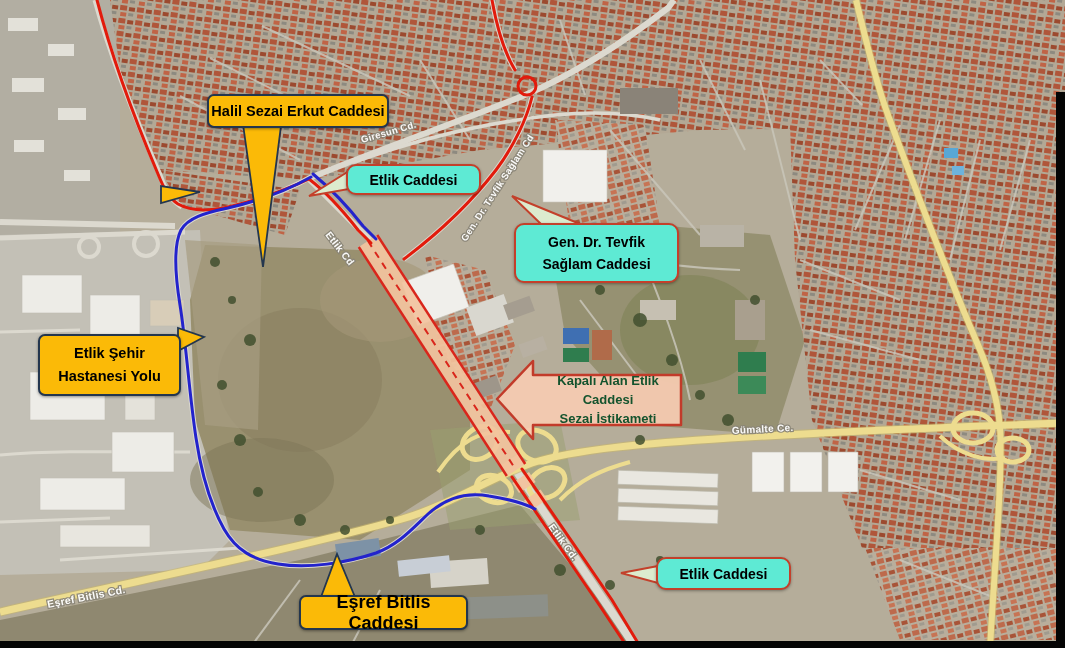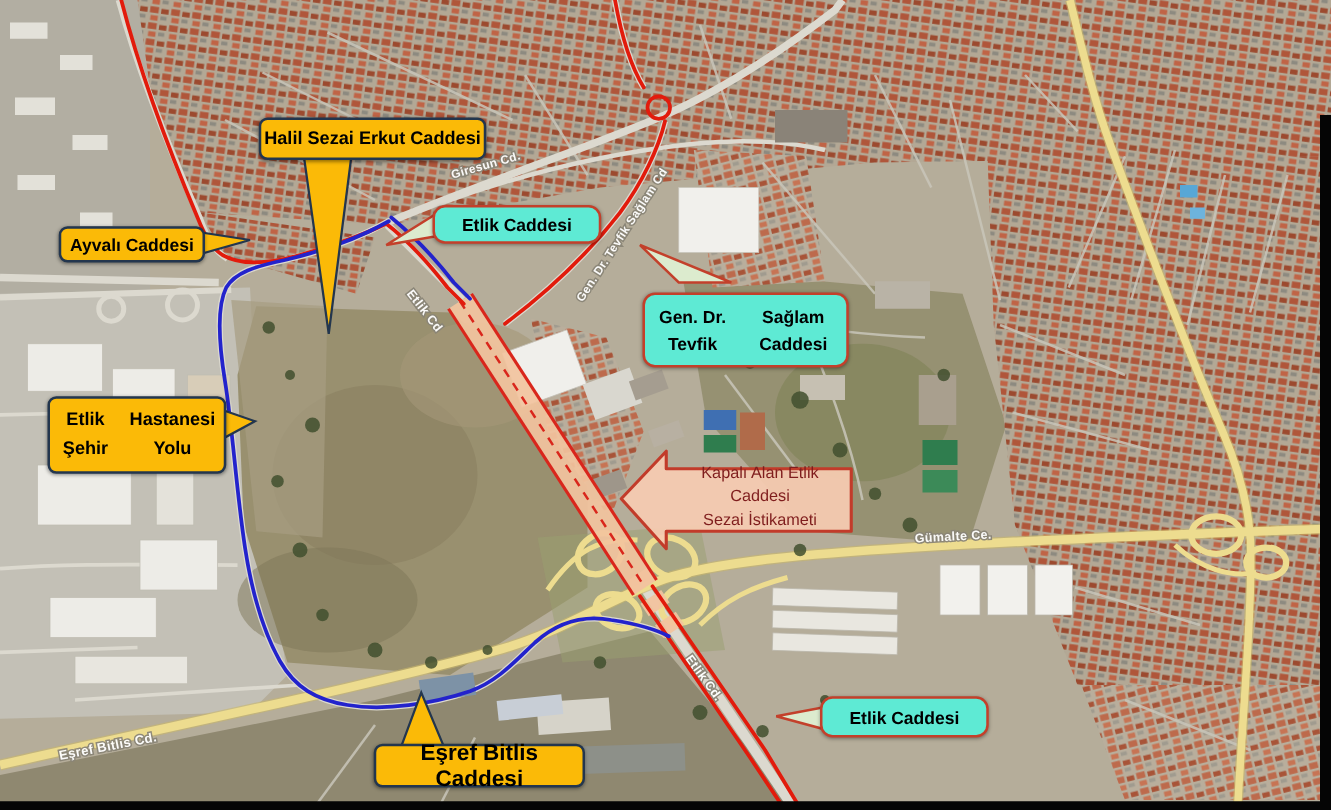--- a/index.html
+++ b/index.html
@@ -7,24 +7,24 @@
     position:relative;width:1065px;height:648px;overflow:hidden;
     font-family:"Liberation Sans",sans-serif;background:#b5ad9a;
   }
   #stage svg{position:absolute;left:0;top:0;}
   .callout{
     position:absolute;display:flex;align-items:center;justify-content:center;
     text-align:center;font-weight:bold;color:#000;box-sizing:border-box;z-index:5;
   }
   .c-yellow{background:#FBBA07;border:2px solid #23364E;border-radius:7px;box-shadow:0 1px 3px rgba(0,0,0,.4);}
   .c-green{background:#5eead4;border:2px solid #C3402B;border-radius:10px;box-shadow:0 1px 3px rgba(0,0,0,.35);}
-  .two-line{flex-direction:row;margin-top:11px;}
+  .two-line{flex-direction:column;}
   .arrow-text{
-    position:absolute;display:flex;flex-direction:column;align-items:center;justify-content:flex-end;
-    font-weight:normal;color:#7f1d1d;text-align:center;z-index:5;
+    position:absolute;display:flex;flex-direction:column;align-items:center;justify-content:center;
+    font-weight:bold;color:#14532d;text-align:center;z-index:5;
   }
   .street{
     fill:#ffffff;stroke:#8a8577;stroke-width:2.4px;paint-order:stroke;
     font-weight:bold;opacity:.95;letter-spacing:.3px;
   }
 </style>
 </head>
 <body>
 
 <div id="stage">
@@ -259,34 +259,31 @@
     <polygon points="178,328 178,351 204,337" fill="#FBBA07" stroke="#23364E" stroke-width="1.8"></polygon>
     <polygon points="658,566 658,583 621,573" fill="#DCEBCE" stroke="#C3402B" stroke-width="2"></polygon>
     <polygon points="321,597 355,597 337,554" fill="#FBBA07" stroke="#23364E" stroke-width="1.8"></polygon>
   </g>
 </svg>
 
 <div class="callout c-yellow" style="left:207px;top:94px;width:182px;height:34px;font-size:14.5px;">
   <span>Halil Sezai Erkut Caddesi</span>
 </div>
 
-<div class="callout c-yellow" style="left:47px;top:181px;width:117px;height:29px;font-size:14px;">
-  <span>Ayvalı Caddesi</span>
-</div>
 
 <div class="callout c-green" style="left:346px;top:164px;width:135px;height:31px;font-size:14px;">
   <span>Etlik Caddesi</span>
 </div>
 
 <div class="callout c-green two-line" style="left:514px;top:223px;width:165px;height:60px;font-size:14px;line-height:22px;">
   <span>Gen. Dr. Tevfik</span>
   <span>Sağlam Caddesi</span>
 </div>
 
-<div class="callout c-yellow two-line" style="left:38px;top:306px;width:143px;height:62px;font-size:14.5px;line-height:23px;">
+<div class="callout c-yellow two-line" style="left:38px;top:334px;width:143px;height:62px;font-size:14.5px;line-height:23px;">
   <span>Etlik Şehir</span>
   <span>Hastanesi Yolu</span>
 </div>
 
 <div class="arrow-text" style="left:536px;top:373px;width:144px;height:52px;font-size:13px;line-height:19px;">
   <span>Kapalı Alan Etlik Caddesi</span>
   <span>Sezai İstikameti</span>
 </div>
 
 <div class="callout c-green" style="left:656px;top:557px;width:135px;height:33px;font-size:14px;">

